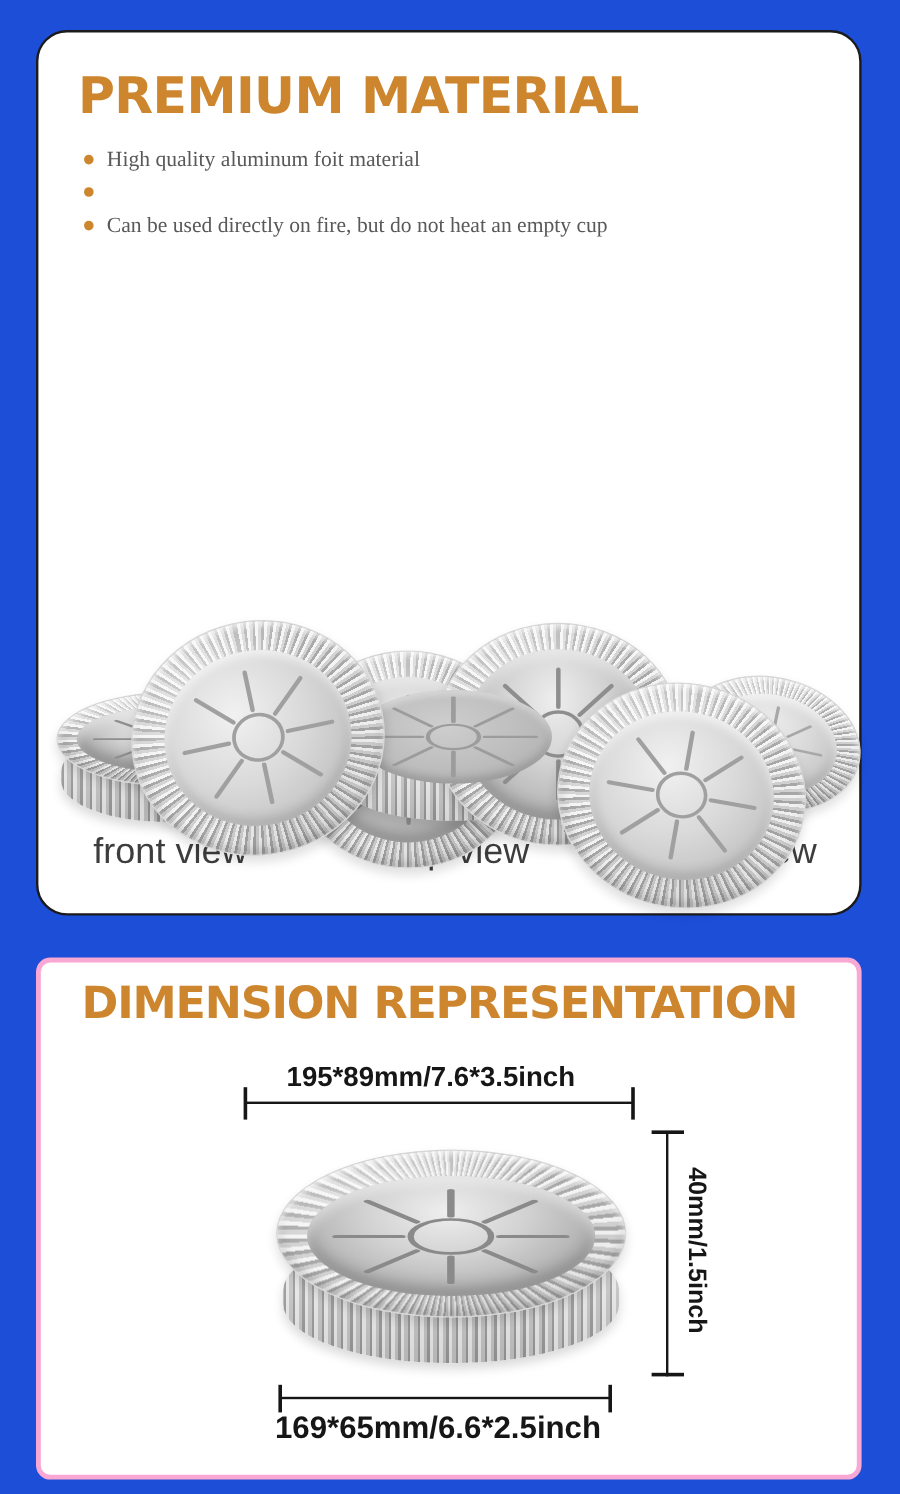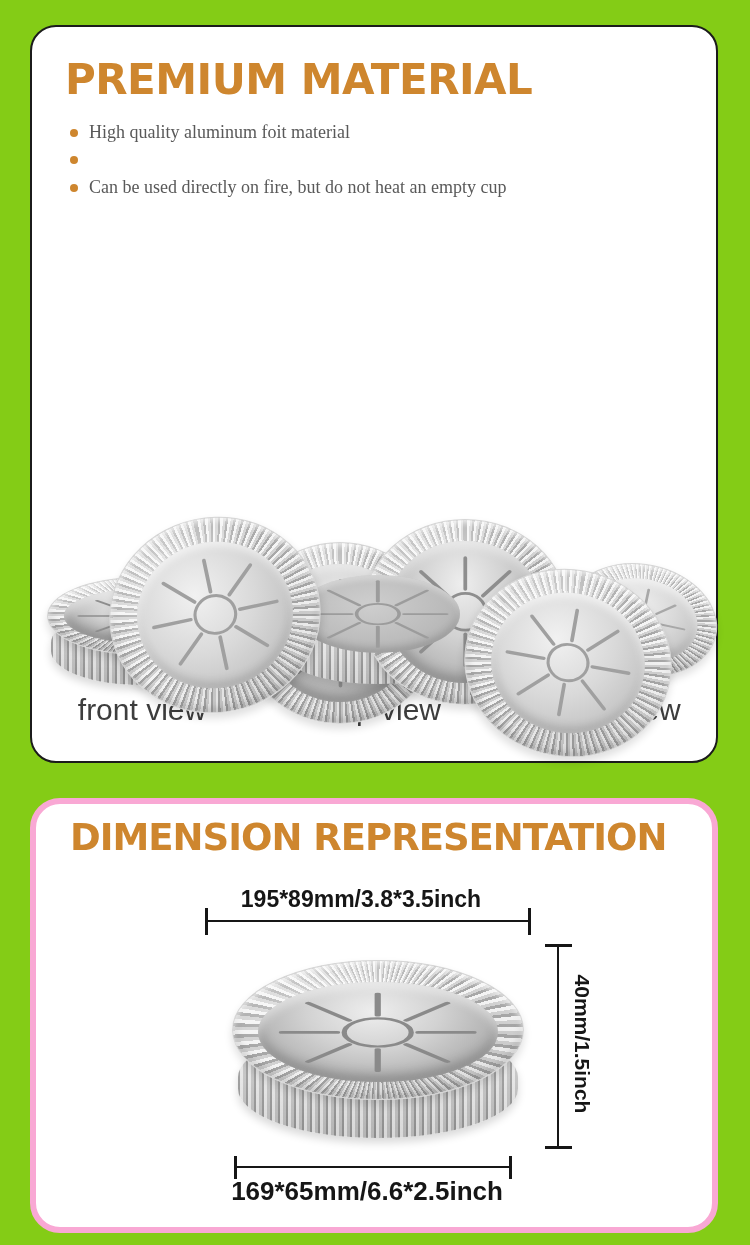--- a/index.html
+++ b/index.html
@@ -1,23 +1,23 @@
 <!DOCTYPE html>
 <html><head>
 <meta charset="utf-8">
 <style>
   * { margin:0; padding:0; box-sizing:border-box; }
   html,body { background:#ffffff; }
   body { font-family:"Liberation Sans", sans-serif; }
-  .page { position:relative; width:750px; height:1245px; background:#84cc16; overflow:hidden; }
+  .page { position:relative; width:750px; height:1245px; background:#1d4ed8; overflow:hidden; }
 
   
   .card { position:absolute; background:#fff; }
   .card1 { left:30px; top:25px; width:688px; height:738px; border:2px solid #1b1b1b; border-radius:26px; }
-  .card2 { left:30px; top:798px; width:688px; height:435px; border:6px solid #f9a8d4; border-radius:30px; }
+  .card2 { left:30px; top:798px; width:688px; height:435px; border:4px solid #f9a8d4; border-radius:12px; }
 
   
   .sec-title { position:absolute; font-family:"DejaVu Sans", sans-serif; font-weight:bold; color:#CE862E; white-space:nowrap; }
   .t-premium { left:33px; top:28px; font-size:42px; letter-spacing:-0.5px; }
   .t-dim     { left:34px; top:12px; font-size:37px; letter-spacing:-1px; }
 
   
   .bullets { position:absolute; left:38px; top:95px; list-style:none;font-family:Liberation Serif, serif; }
   .bullets li { display:flex; align-items:center; margin-bottom:13px; font-size:18px; color:#595959; }
   .dot { width:8px; height:8px; border-radius:50%; background:#CE862E; margin-right:11px; flex:0 0 auto; }
@@ -251,21 +251,21 @@
 
     <div class="view-label" style="left:0;">front view</div>
     <div class="view-label" style="left:244px;">top view</div>
     <div class="view-label" style="left:477px;">side view</div>
   </section>
 
   <section class="card card2">
 
     <h2 class="sec-title t-dim">DIMENSION REPRESENTATION</h2>
 
-    <div class="dim-text dt-top">195*89mm/3.8*3.5inch</div>
+    <div class="dim-text dt-top">195*89mm/7.6*3.5inch</div>
     <div class="dline-h" style="left:170px; top:116px; width:324px;"></div>
     <div class="tick-v" style="left:169px; top:104px; height:27px;"></div>
     <div class="tick-v" style="left:492px; top:104px; height:27px;"></div>
 
     <div class="pan" style="left:196px; top:156px; width:292px; height:180px;">
       <div class="wall" style="left:2%; right:2%; top:38%; bottom:1%; border-radius:50%/45%;"></div>
       <div class="el crimp" style="left:0; right:0; top:0; height:78%;"></div>
       <div class="el floor" style="left:9%; right:9%; top:12%; height:56%;">
         <svg class="spokes" viewBox="0 0 100 100" preserveAspectRatio="none">
           <circle cx="50" cy="50" r="14" fill="none" stroke="#8a8a8a" stroke-width="2.2"></circle>

